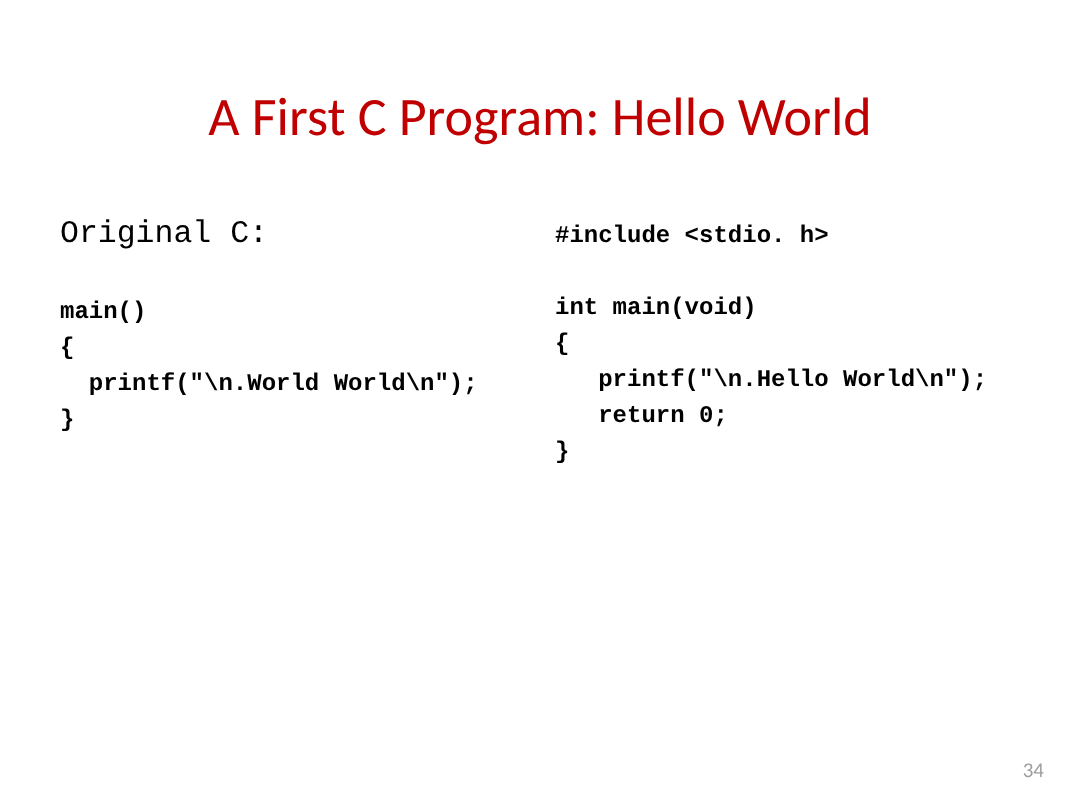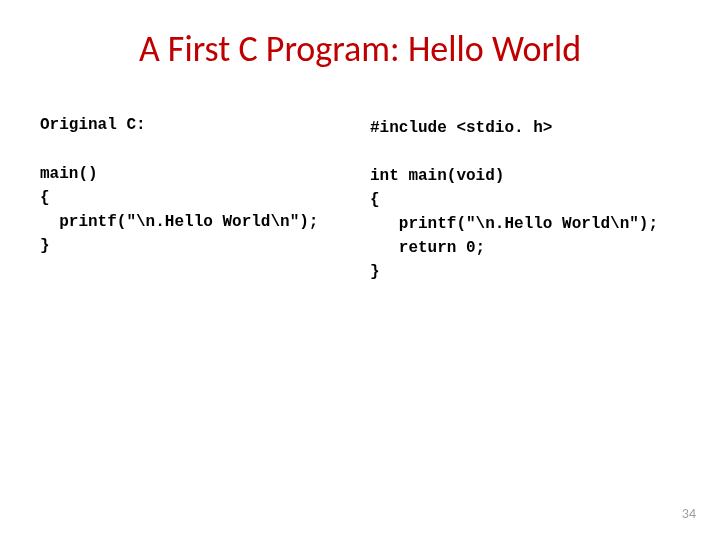--- a/index.html
+++ b/index.html
@@ -11,43 +11,43 @@
       width: 720px;
       height: 540px;
       background: #ffffff;
       font-family: Arial, sans-serif;
       position: relative;
       overflow: hidden;
     }
     .slide {
       width: 100%;
       height: 100%;
-      padding: 17px 40px;
+      padding: 46px 40px;
       position: relative;
     }
     .title {
       color: #c00000;
       font-size: 36px;
       font-weight: 400;
       text-align: center;
       margin-top: 10px;
       margin-bottom: 45px;
       font-family: Calibri, Arial, sans-serif;
     }
     .columns {
       display: flex;
       gap: 20px;
     }
     .col {
       flex: 1;
     }
     .col-header {
       font-family: "Courier New", Courier, monospace;
-      font-weight: bold;
-      font-size: 16px;
+      font-weight: normal;
+      font-size: 21px;
       color: #000000;
       margin-bottom: 28px;
     }
     .code {
       font-family: "Courier New", Courier, monospace;
       font-weight: bold;
       font-size: 16px;
       color: #000000;
       white-space: pre;
       line-height: 1.5;
@@ -65,21 +65,21 @@
 <body>
 
 <div class="slide">
   <h1 class="title">A First C Program: Hello World</h1>
 
   <div class="columns">
     <div class="col">
       <div class="col-header">Original C:</div>
       <div class="code">main()
 {
-  printf("\n.Hello World\n");
+  printf("\n.World World\n");
 }</div>
     </div>
     <div class="col">
       <div class="code">#include &lt;stdio. h&gt;
 
 int main(void)
 {
    printf("\n.Hello World\n");
    return 0;
 }</div>

